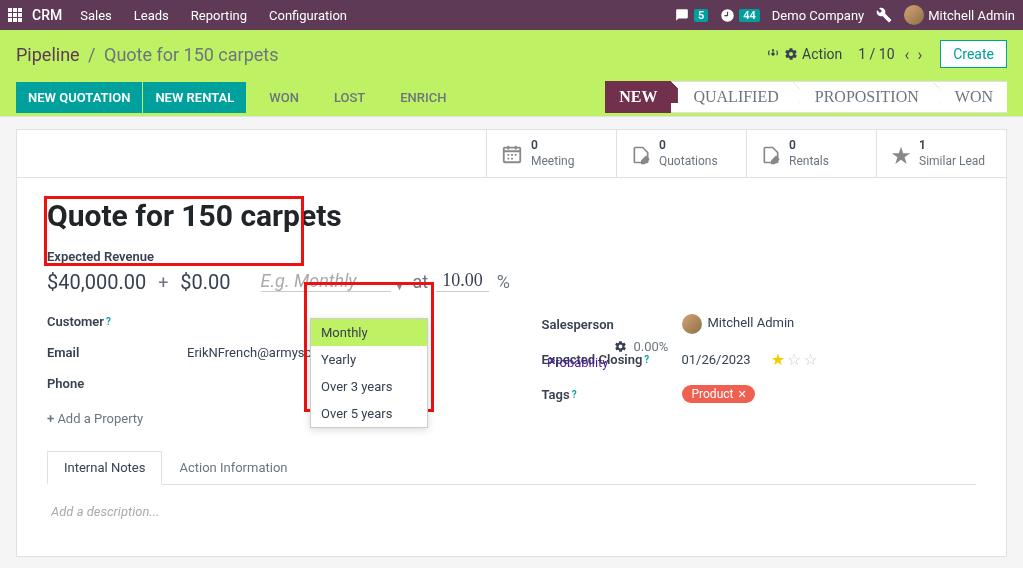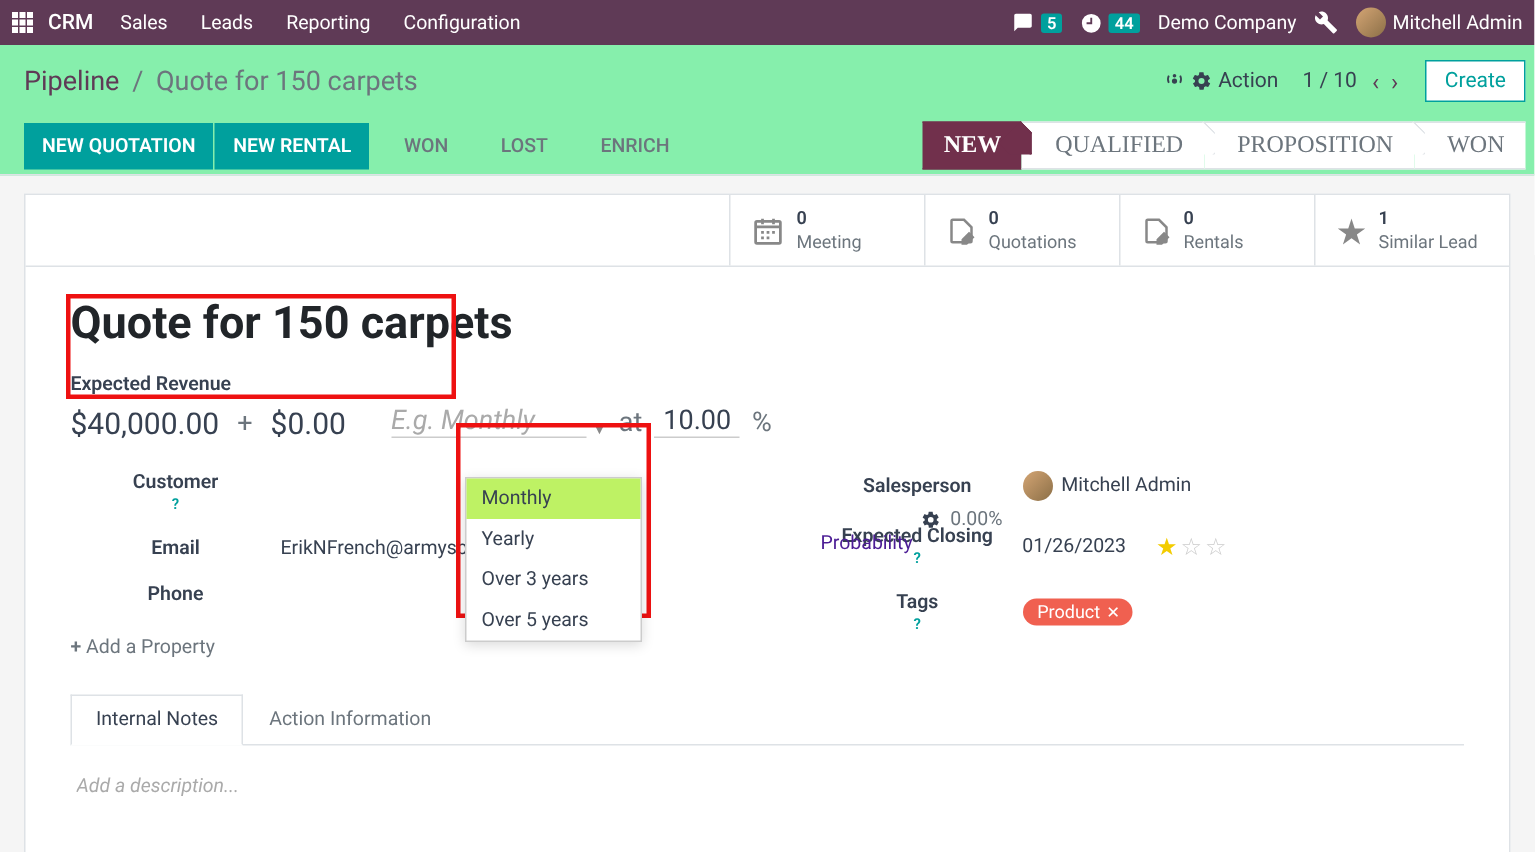--- a/index.html
+++ b/index.html
@@ -8,21 +8,21 @@
   .top-nav { background: #5f3a56; height: 30px; display: flex; align-items: center; color: #fff; font-size: 13px; padding: 0 8px; }
   .top-nav .apps-icon { width: 14px; height: 14px; display: grid; grid-template: repeat(3,1fr)/repeat(3,1fr); gap: 1px; margin-right: 10px; }
   .top-nav .apps-icon span { background: #fff; }
   .top-nav .brand { font-weight: 500; margin-right: 18px; font-size: 14px; }
   .top-nav .menu-item { margin-right: 22px; cursor: pointer; }
   .top-nav .spacer { flex: 1; }
   .top-nav .right-item { display: flex; align-items: center; margin-left: 12px; cursor: pointer; gap: 4px; }
   .badge { background: #00a09d; color: #fff; border-radius: 2px; padding: 0 4px; font-size: 11px; font-weight: 600; }
   .avatar { width: 20px; height: 20px; border-radius: 50%; background: linear-gradient(135deg,#d4a574,#8b6f47); display: inline-block; }
   
-  .control-panel { background: #86efac; padding: 10px 6px 0 16px; border-bottom: 1px solid #dee2e6; }
+  .control-panel { background: #bef264; padding: 10px 16px 0 16px; border-bottom: 1px solid #dee2e6; }
   .cp-row1 { display: flex; align-items: center; justify-content: space-between; margin-bottom: 10px; }
   .breadcrumb { font-size: 18px; color: #5f3a56; }
   .breadcrumb .link { color: #5f3a56; cursor: pointer; }
   .breadcrumb .sep { margin: 0 4px; color: #6c757d; }
   .breadcrumb .current { color: #6c757d; }
   .cp-right { display: flex; align-items: center; gap: 16px; font-size: 14px; }
   .action-btn { display: flex; align-items: center; gap: 4px; cursor: pointer; color: #374151; }
   .pager { display: flex; align-items: center; gap: 8px; color: #374151; }
   .pager-arrows { display: flex; gap: 4px; }
   .pager-arrow { color: #5f3a56; font-size: 16px; cursor: pointer; padding: 0 2px; }
@@ -58,26 +58,26 @@
   .rev-row { display: flex; align-items: center; gap: 30px; margin-bottom: 20px; }
   .rev-block .label { font-size: 13px; font-weight: 600; color: #374151; margin-bottom: 6px; }
   .rev-val { font-size: 20px; color: #374151; }
   .plus { font-size: 18px; color: #6c757d; }
   .recurring-input { border: none; border-bottom: 1px solid #ccc; font-size: 18px; color: #000000; width: 130px; outline: none; font-style: italic; }
   .recurring-input::placeholder { color: #aaa; font-style: italic; }
   .caret-down { color: #888; font-size: 10px; margin-left: -4px; }
   .at-label { font-size: 18px; color: #6c757d; }
   .prob-block { display: flex; align-items: center; gap: 6px; font-size: 13px; margin-left: 40px; margin-top: -18px; }
   .prob-block .label { font-weight: 400; color: #4c1d95; margin-top: 33px; }
-  .prob-val { font-size: 18px; color: #374151; border-bottom: 1px solid #ccc; padding: 0 6px; }
+  .prob-val { font-size: 18px; color: #374151; border-bottom: 1px solid #ccc; padding: 0 6px; font-family: Liberation Serif, serif; }
   
   .two-col { display: flex; gap: 60px; margin-top: 10px; }
   .col { flex: 1; }
   .field-row { display: flex; align-items: center; margin-bottom: 16px; font-size: 13px; }
-  .field-row .flabel { width: 140px; font-weight: 600; color: #374151; display: flex; align-items: center; gap: 2px; flex-direction: column; }
+  .field-row .flabel { width: 140px; font-weight: 600; color: #374151; display: flex; align-items: center; gap: 2px; }
   .sup { color: #00a09d; font-size: 10px; vertical-align: super; cursor: help; }
   .fval { color: #374151; }
   .avatar-sm { width: 20px; height: 20px; border-radius: 50%; background: linear-gradient(135deg,#d4a574,#8b6f47); display: inline-block; vertical-align: middle; margin-right: 6px; }
   .tag-pill { background: #f06050; color: #fff; border-radius: 12px; padding: 2px 8px 2px 10px; font-size: 12px; display: inline-flex; align-items: center; gap: 4px; }
   .tag-x { font-size: 11px; cursor: pointer; }
   .stars { display: flex; gap: 2px; margin-left: 20px; }
   .star { color: #ccc; font-size: 16px; cursor: pointer; }
   .star.filled { color: #f3cc00; }
   .add-prop { color: #6c757d; font-size: 13px; cursor: pointer; margin-top: 4px; display: inline-block; }
   

